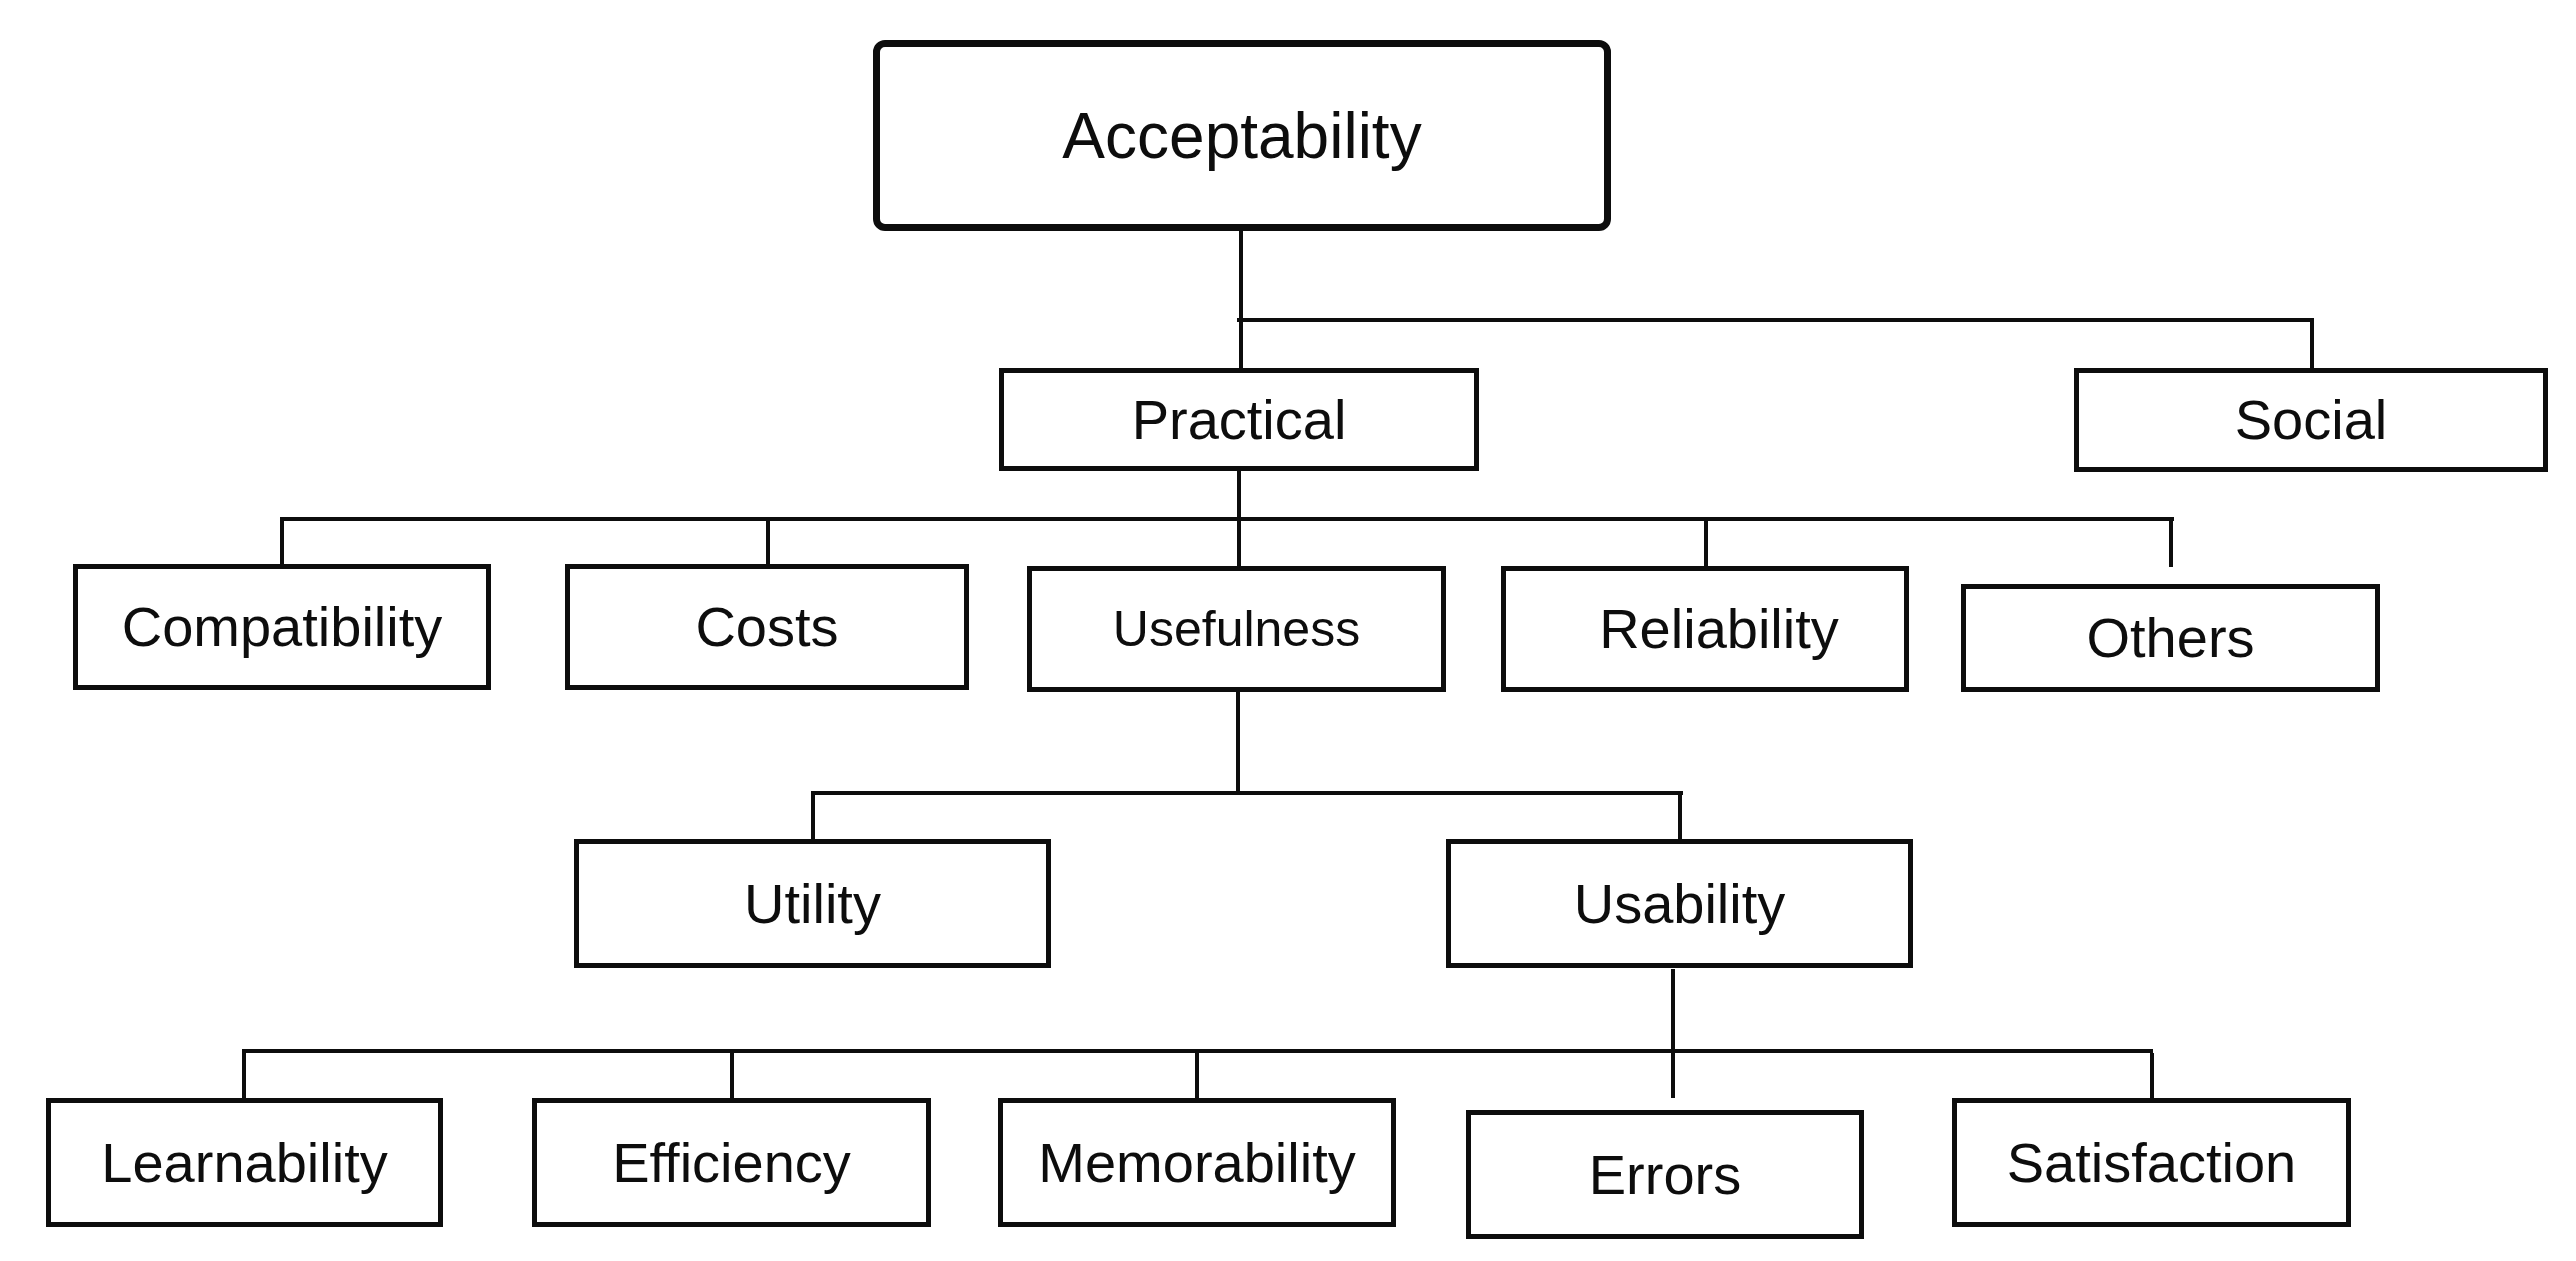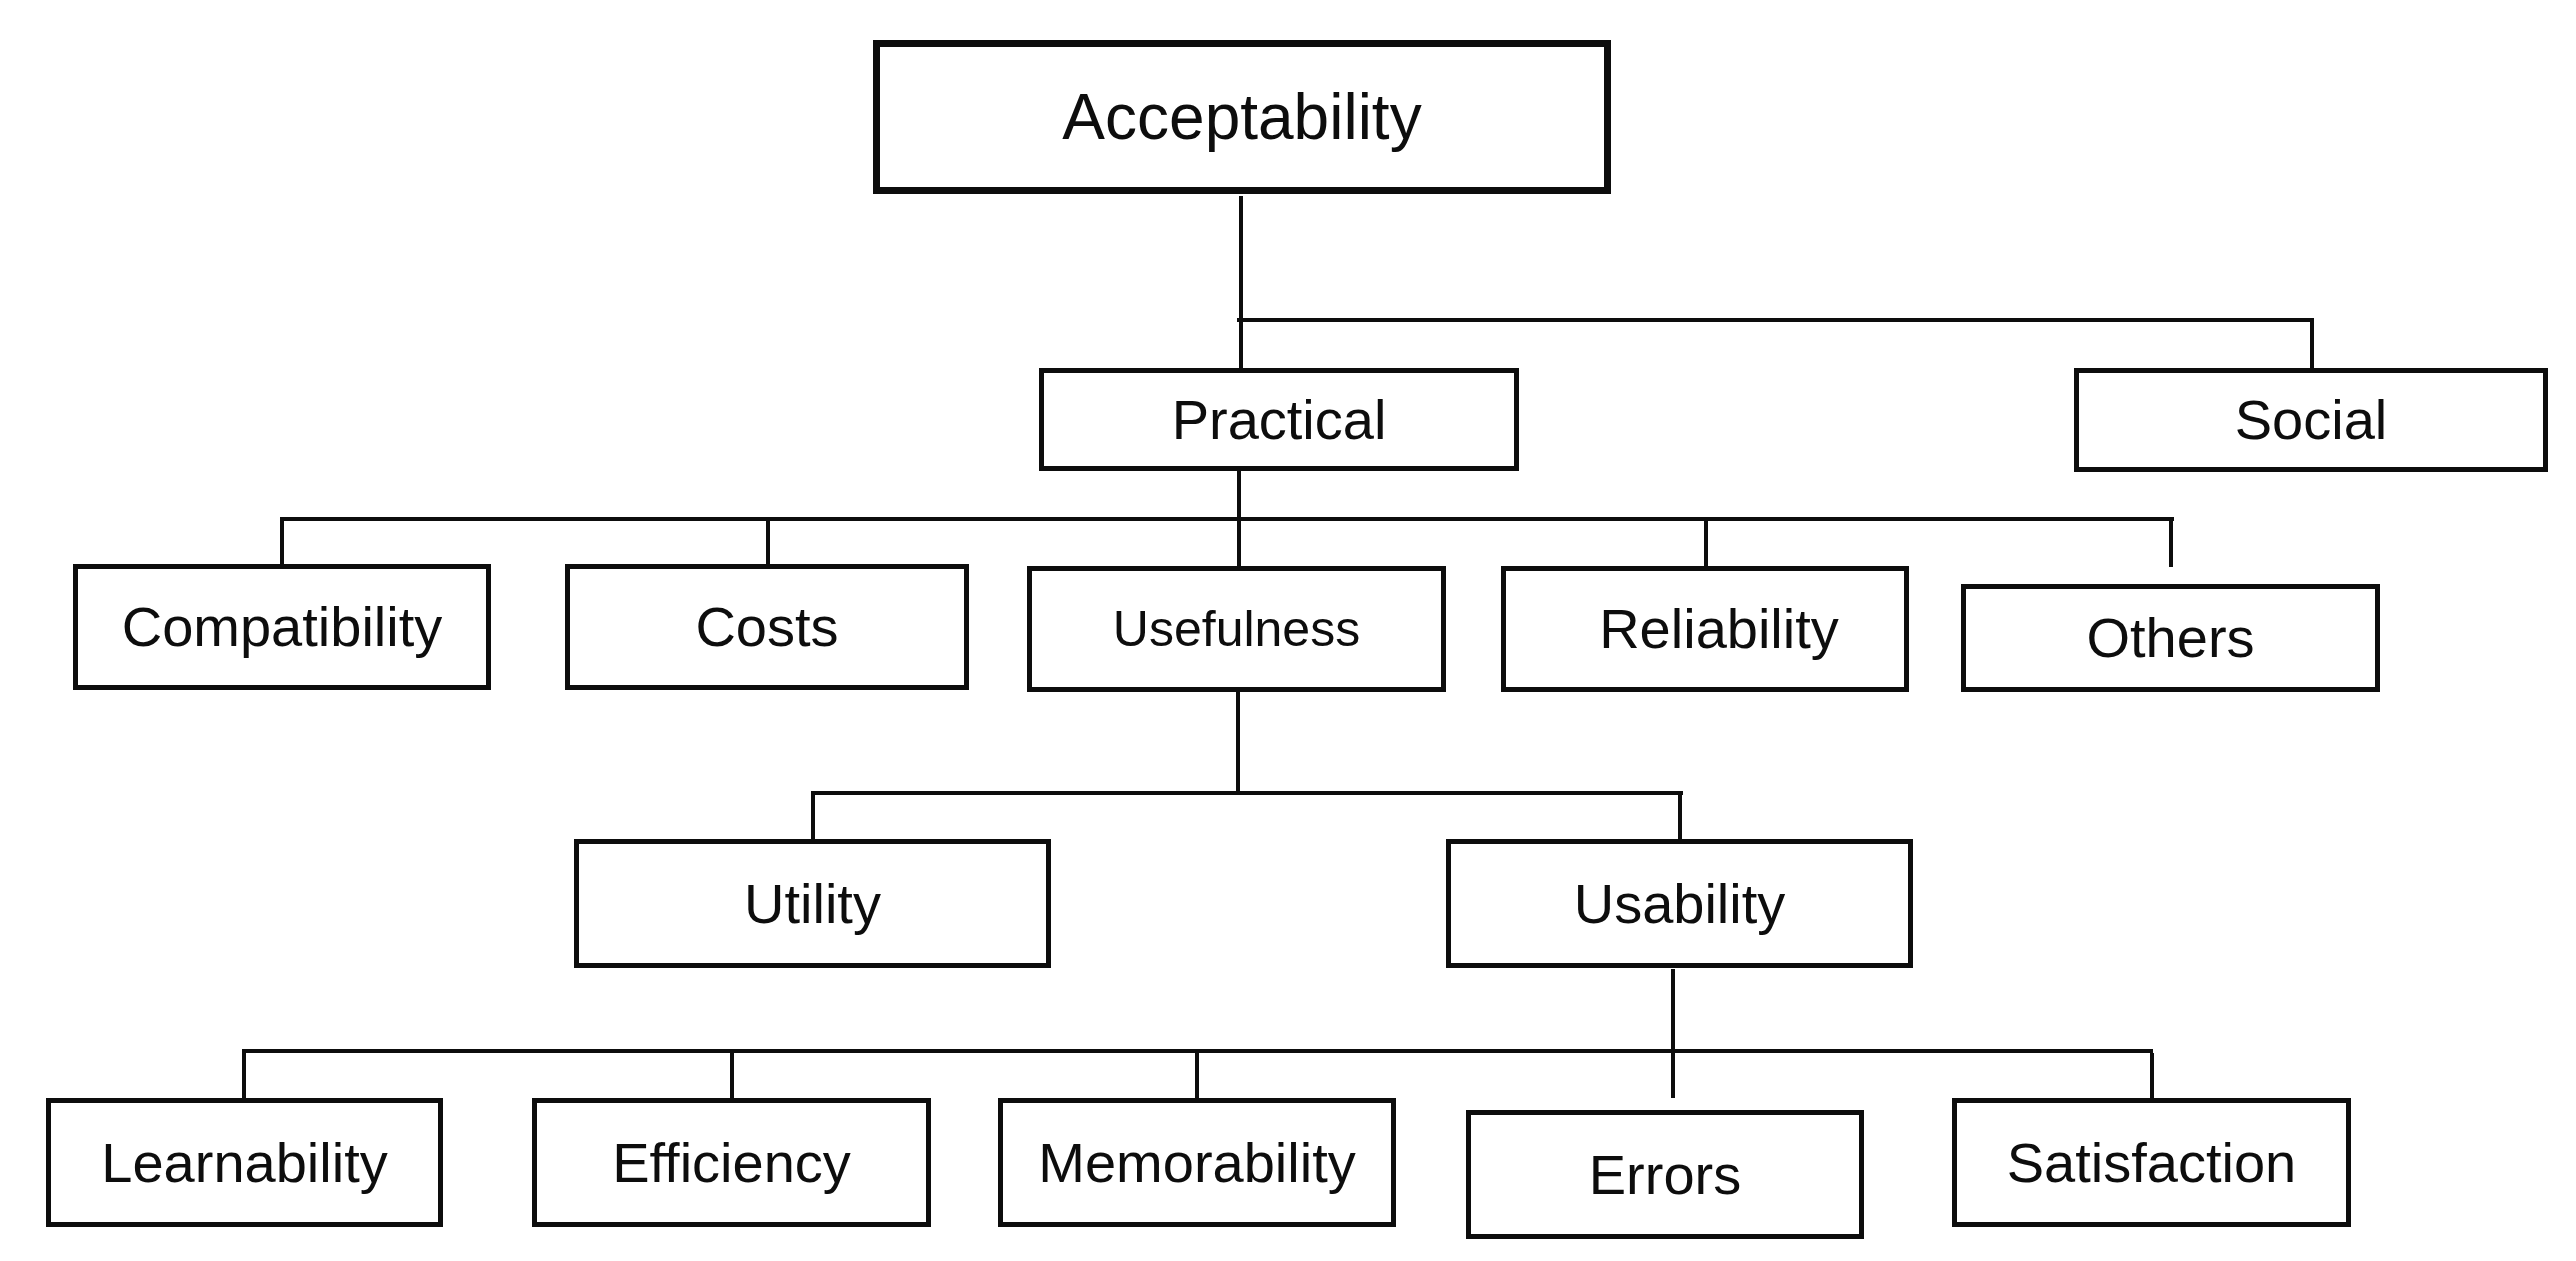--- a/index.html
+++ b/index.html
@@ -61,25 +61,25 @@
   <div class="line" style="left:811px; top:795px; width:4px; height:45px;"></div>
   <div class="line" style="left:1678px; top:795px; width:4px; height:45px;"></div>
 
   <div class="line" style="left:1671px; top:969px; width:4px; height:129px;"></div>
   <div class="line" style="left:242px; top:1049px; width:1911px; height:4px;"></div>
   <div class="line" style="left:242px; top:1053px; width:4px; height:45px;"></div>
   <div class="line" style="left:730px; top:1053px; width:4px; height:45px;"></div>
   <div class="line" style="left:1195px; top:1053px; width:4px; height:45px;"></div>
   <div class="line" style="left:2150px; top:1053px; width:4px; height:45px;"></div>
 
-  <div class="node root" style="left:873px; top:40px; width:738px; height:154px;">
+  <div class="node root" style="left:873px; top:40px; width:738px; height:191px;border-radius:12px;">
     <span>Acceptability</span>
   </div>
 
-  <div class="node" style="left:1039px; top:368px; width:480px; height:103px;">
+  <div class="node" style="left:999px; top:368px; width:480px; height:103px;">
     <span>Practical</span>
   </div>
   <div class="node" style="left:2074px; top:368px; width:474px; height:104px;">
     <span>Social</span>
   </div>
 
   <div class="node" style="left:73px; top:564px; width:418px; height:126px;">
     <span>Compatibility</span>
   </div>
   <div class="node" style="left:565px; top:564px; width:404px; height:126px;">

